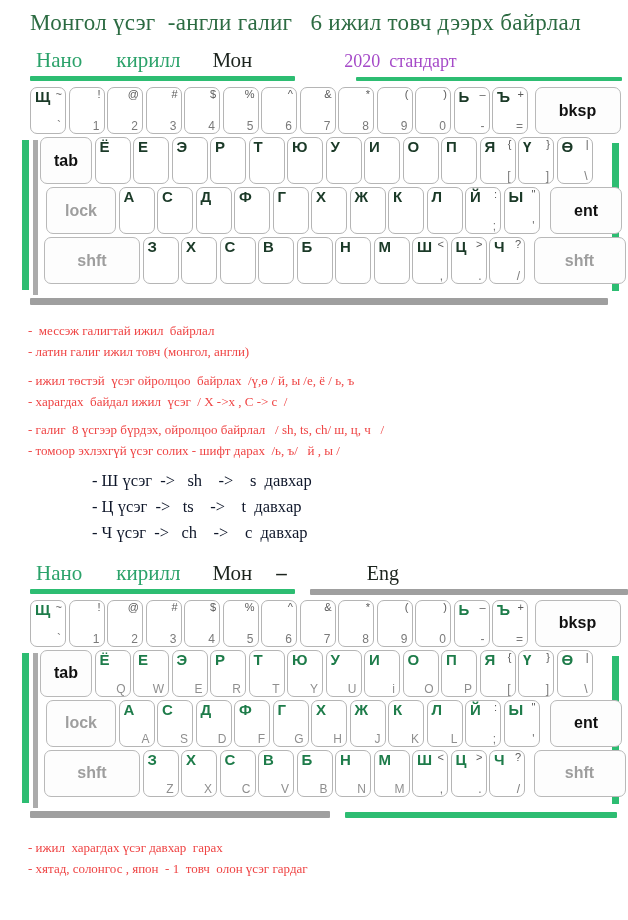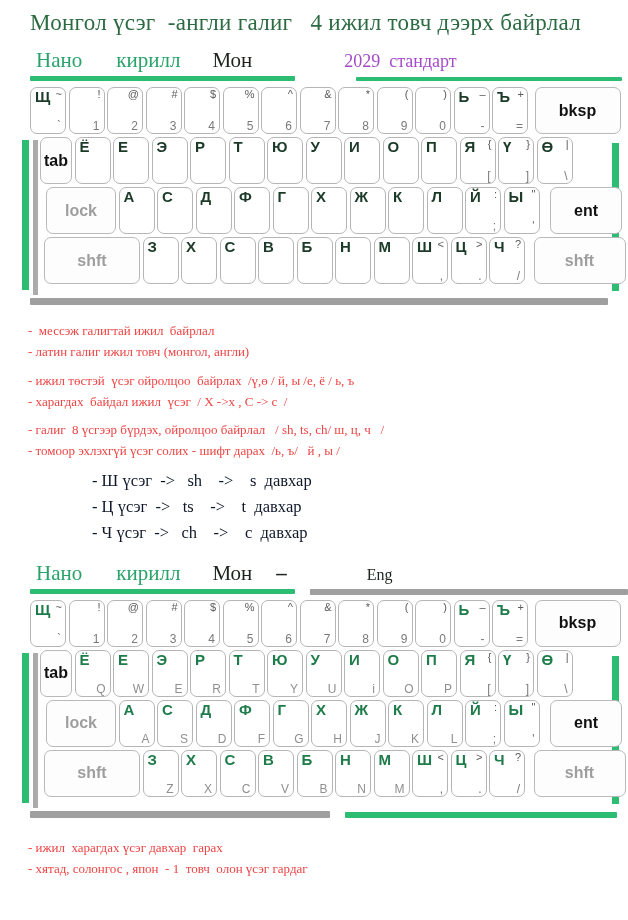--- a/index.html
+++ b/index.html
@@ -31,21 +31,21 @@
   .key .main{position:absolute;top:0px;left:4px;font-weight:bold;font-size:15px;}
   .kb1 .key .main{color:#1b3a28;}
   .kb2 .key .main{color:#1e7c4a;}
   .key .tr{position:absolute;top:0px;right:3px;font-size:11px;color:#5a5a5a;}
   .key .br{position:absolute;bottom:0px;right:4px;font-size:12px;color:#7a7a7a;}
   .key .lat{position:absolute;bottom:0px;right:4px;font-size:12px;color:#8f8f8f;}
   .key.mod{display:flex;align-items:center;justify-content:center;
     font-weight:bold;font-size:16px;color:#111;background:#fdfdfd;border-color:#b9b9b9;}
   .key.mod.dim{color:#9e9e9e;}
   .key.bksp{width:86px;margin-left:4px;}
-  .key.tab{width:32px;}
+  .key.tab{width:52px;}
   .key.lock{width:70px;text-align:right;}
   .key.ent{width:72px;margin-left:8px;}
   .key.shft{width:96px;}
   .key.shftr{width:92px;margin-left:6px;}
   .r1{margin-left:30px;}
   .r2{margin-left:40px;}
   .r3{margin-left:46px;}
   .r4{margin-left:44px;}
   .vbar{position:absolute;}
   .vgreen{background:#2dbd72;width:7px;}
@@ -54,27 +54,27 @@
   .underbar{position:relative;height:10px;margin-top:5px;}
 
   .notes{margin:14px 0 0 28px;color:#ef4444;font-size:13px;line-height:1.45;white-space:pre-wrap;}
   .notes div{margin-bottom:2px;}
   .notes.purple{margin-left:92px;color:#0f172a;font-size:16.5px;margin-top:8px;}
   .mt{margin-top:10px;}
 </style>
 </head>
 <body>
 
-<div class="title">Монгол үсэг  -англи галиг   4 ижил товч дээрх байрлал</div>
+<div class="title">Монгол үсэг  -англи галиг   6 ижил товч дээрх байрлал</div>
 
 <div class="hdr">
   <span class="green-t" style="margin-right:34px">Нано</span>
   <span class="green-t" style="margin-right:32px">кирилл</span>
   <span class="dark-t">Мон</span>
-  <span class="purple-t" style="margin-left:92px">2029  стандарт</span>
+  <span class="purple-t" style="margin-left:92px">2020  стандарт</span>
 </div>
 
 <div class="ulrow">
   <div class="bar green" style="left:30px;top:3px;width:265px;height:5px"></div>
   <div class="bar green" style="left:356px;top:4px;width:266px;height:4px"></div>
 </div>
 
 <div class="kb kb1" id="kb1">
   <div class="vbar vgreen" style="left:22px;top:53px;height:150px"></div>
   <div class="vbar vgray" style="left:33px;top:53px;height:155px"></div>
@@ -275,21 +275,21 @@
 <div class="notes" id="notes1"><div>-  мессэж галигтай ижил  байрлал</div><div>- латин галиг ижил товч (монгол, англи)</div></div>
 <div class="notes mt" id="notes2"><div>- ижил төстэй  үсэг ойролцоо  байрлах  /ү,ө / й, ы /е, ё / ь, ъ</div><div>- харагдах  байдал ижил  үсэг  / Х -&gt;х , С -&gt; с  /</div></div>
 <div class="notes mt" id="notes3"><div>- галиг  8 үсгээр бүрдэх, ойролцоо байрлал   / sh, ts, ch/ ш, ц, ч   /</div><div>- томоор эхлэхгүй үсэг солих - шифт дарах  /ь, ъ/   й , ы /</div></div>
 <div class="notes purple" id="notes4"><div>- Ш үсэг  -&gt;   sh    -&gt;    s  давхар</div><div>- Ц үсэг  -&gt;   ts    -&gt;    t  давхар</div><div>- Ч үсэг  -&gt;   ch    -&gt;    c  давхар</div></div>
 
 <div class="hdr" style="margin-top:16px">
   <span class="green-t" style="margin-right:34px">Нано</span>
   <span class="green-t" style="margin-right:32px">кирилл</span>
   <span class="dark-t">Мон</span>
   <span class="dark-t" style="font-weight:bold;margin-left:24px">–</span>
-  <span class="dark-t" style="margin-left:80px;font-size:16px">Eng</span>
+  <span class="dark-t" style="margin-left:80px;font-size:20px">Eng</span>
 </div>
 
 <div class="ulrow">
   <div class="bar green" style="left:30px;top:3px;width:265px;height:5px"></div>
   <div class="bar gray" style="left:310px;top:3px;width:318px;height:6px"></div>
 </div>
 
 <div class="kb kb2" id="kb2">
   <div class="vbar vgreen" style="left:22px;top:53px;height:150px"></div>
   <div class="vbar vgray" style="left:33px;top:53px;height:155px"></div>

